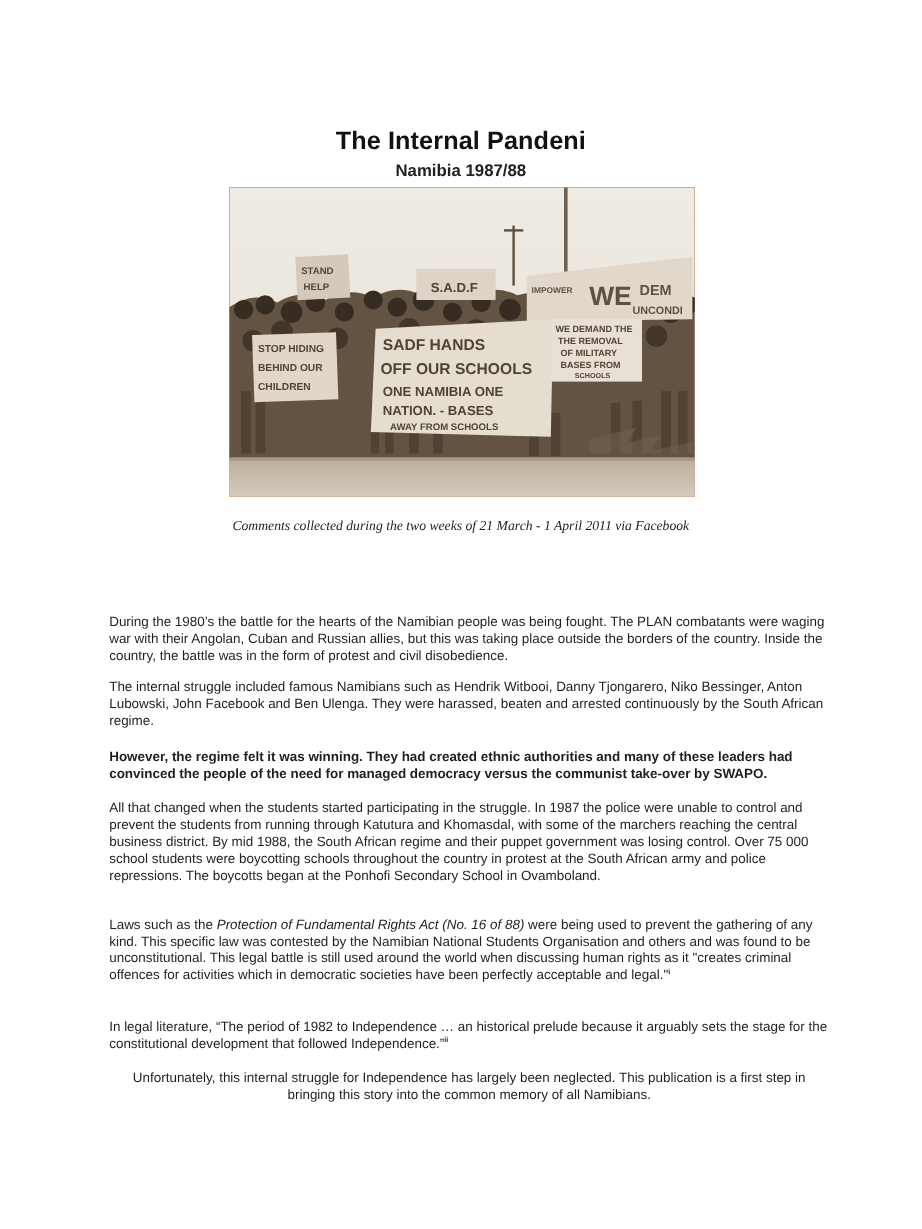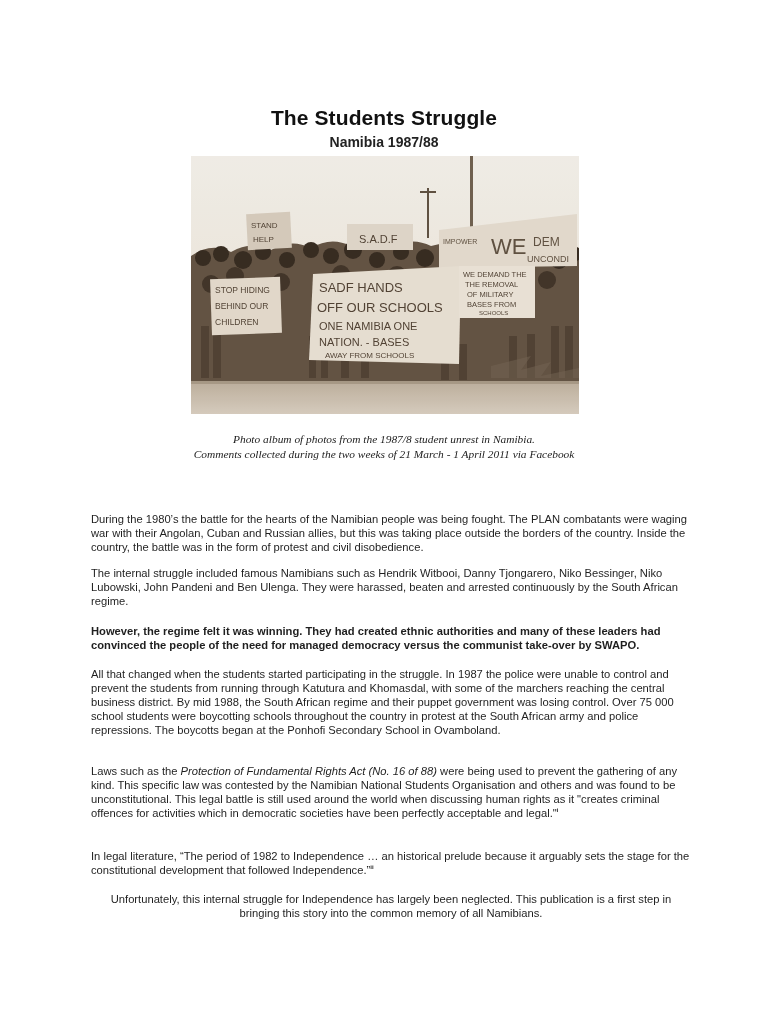--- a/index.html
+++ b/index.html
@@ -1,37 +1,37 @@
 <!DOCTYPE html>
 <html><head>
   <meta charset="utf-8">
   <style>
     html, body { margin: 0; padding: 0; background: #ffffff; }
     body { width: 768px; height: 1024px; position: relative; overflow: hidden; font-family: "Liberation Sans", sans-serif; color: #1a1a1a; }
     .page-title { position: absolute; top: 92px; left: 0; width: 768px; text-align: center; font-size: 21px; font-weight: bold; color: #111; letter-spacing: 0.1px; }
     .page-subtitle { position: absolute; top: 134px; left: 0; width: 768px; text-align: center; font-size: 14px; font-weight: bold; color: #222; }
-    .photo { position: absolute; left: 191px; top: 156px; width: 388px; height: 258px; background: #c2410c; overflow: hidden; }
+    .photo { position: absolute; left: 191px; top: 156px; width: 388px; height: 258px; background: #c2410c; overflow: hidden; font-weight: bold; }
     .photo svg { display: block; }
     .caption { position: absolute; top: 432px; left: 0; width: 768px; text-align: center; font-family: "Liberation Serif", serif; font-style: italic; font-size: 11.4px; line-height: 15px; color: #222; }
     .body-text { position: absolute; left: 91px; width: 600px; font-size: 11.2px; line-height: 14.1px; color: #1f1f1f; }
     .body-text p { margin: 0; }
     .body-text em { font-style: italic; }
     .fn { font-size: 6px; vertical-align: super; line-height: 0; font-weight: bold; }
     #p1 { top: 512px; }
     #p2 { top: 566px; }
     #p3 { top: 624px; font-weight: bold; }
     #p4 { top: 667px; }
     #p5 { top: 764px; }
     #p6 { top: 849px; }
     #p7 { top: 892px; text-align: center; }
   </style>
 </head>
 <body>
 
-<h1 class="page-title">The Students Struggle</h1>
+<h1 class="page-title">The Internal Pandeni</h1>
 <div class="page-subtitle">Namibia 1987/88</div>
 
 <div class="photo">
   <svg width="388" height="258" viewBox="0 0 388 258" xmlns="http://www.w3.org/2000/svg">
     <defs>
       <linearGradient id="sky" x1="0" y1="0" x2="0" y2="1">
         <stop offset="0" stop-color="#f6f4f0"></stop>
         <stop offset="1" stop-color="#ece6dc"></stop>
       </linearGradient>
       <linearGradient id="road" x1="0" y1="0" x2="0" y2="1">
@@ -141,30 +141,29 @@
     </g>
 
     <g fill="#6e5f50" opacity="0.55">
       <path d="M300 210 L340 200 L330 214 L360 206 L350 220 L388 212 L388 222 L300 222 Z"></path>
     </g>
     <rect x="0" y="0" width="388" height="258" fill="#a78c6c" opacity="0.08"></rect>
   </svg>
 </div>
 
 <div class="caption">
-  <div>Photo album of photos from the 1987/8 student unrest in Namibia.</div>
   <div>Comments collected during the two weeks of 21 March - 1 April 2011 via Facebook</div>
 </div>
 
 <div class="body-text" id="p1">
   <p>During the 1980’s the battle for the hearts of the Namibian people was being fought. The PLAN combatants were waging war with their Angolan, Cuban and Russian allies, but this was taking place outside the borders of the country. Inside the country, the battle was in the form of protest and civil disobedience.</p>
 </div>
 
 <div class="body-text" id="p2">
-  <p>The internal struggle included famous Namibians such as Hendrik Witbooi, Danny Tjongarero, Niko Bessinger, Niko Lubowski, John Pandeni and Ben Ulenga. They were harassed, beaten and arrested continuously by the South African regime.</p>
+  <p>The internal struggle included famous Namibians such as Hendrik Witbooi, Danny Tjongarero, Niko Bessinger, Anton Lubowski, John Facebook and Ben Ulenga. They were harassed, beaten and arrested continuously by the South African regime.</p>
 </div>
 
 <div class="body-text" id="p3">
   <p>However, the regime felt it was winning. They had created ethnic authorities and many of these leaders had convinced the people of the need for managed democracy versus the communist take-over by SWAPO.</p>
 </div>
 
 <div class="body-text" id="p4">
   <p>All that changed when the students started participating in the struggle. In 1987 the police were unable to control and prevent the students from running through Katutura and Khomasdal, with some of the marchers reaching the central business district. By mid 1988, the South African regime and their puppet government was losing control. Over 75 000 school students were boycotting schools throughout the country in protest at the South African army and police repressions. The boycotts began at the Ponhofi Secondary School in Ovamboland.</p>
 </div>
 

